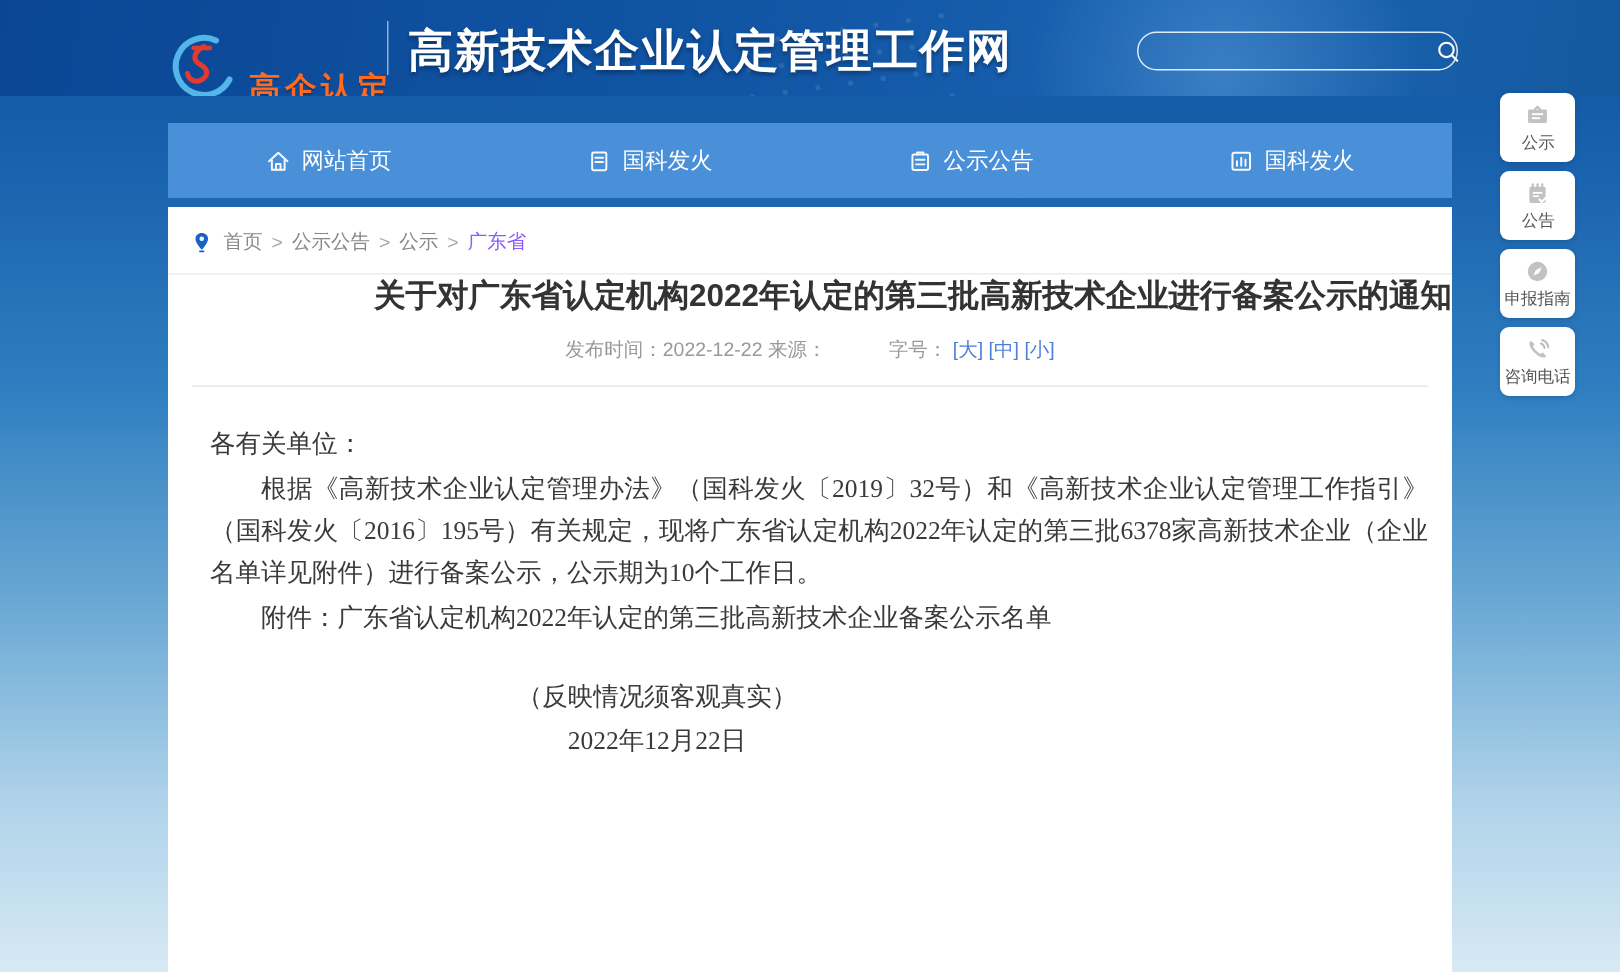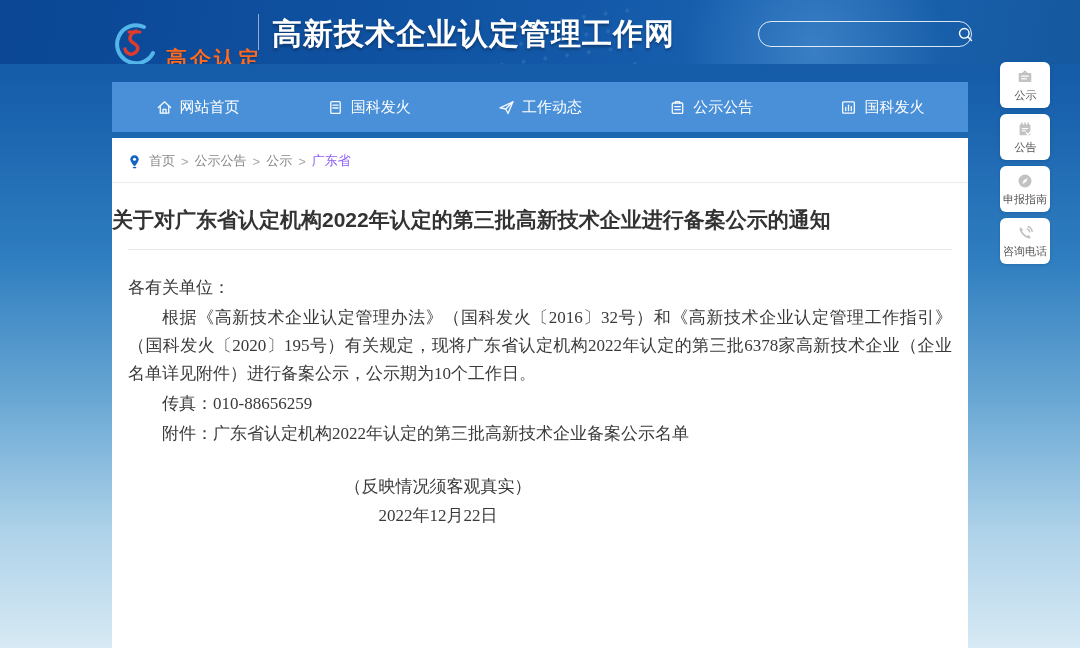--- a/index.html
+++ b/index.html
@@ -82,38 +82,38 @@
     display:flex; align-items:center; gap:6px;
     padding:14px 16px 12px 16px; font-size:13px; color:#888;
     border-bottom:1px solid #ececec; margin:0 0 0 0;
   }
   .breadcrumb .pin { width:13px; height:15px; margin-right:2px; }
   .crumb { color:#888; cursor:pointer; }
   .crumb.current { color:#8b5cf6; }
   .crumb-sep { color:#aaa; }
 
   .article-title {
-    margin-top:23px; text-align:left;
+    text-align:right;
     font-size:21px; font-weight:bold; color:#333;
     font-family:"Liberation Sans", sans-serif;
   }
   .article-meta {
     margin-top:13px; text-align:center; font-size:13px; color:#999;
   }
   .article-meta .gap { display:inline-block; width:38px; }
   .meta-link { color:#4e7fd8; cursor:pointer; }
   .meta-divider { border-bottom:1px solid #e8e8e8; margin:15px 16px 0 16px; }
 
   .article-body {
     padding:24px 16px 0 16px;
     font-family:"Liberation Serif", "DejaVu Serif", serif;
     font-size:17px; color:#3a3a3a; line-height:28px;
     text-align:justify;
   }
-  .article-body p { margin:0 0 2px 0; }
+  .article-body p { margin:0 0 2px 12px; }
   .article-body p.indent { text-indent:2em; }
   .signature {
     width:620px; margin-top:24px; text-align:center; line-height:29px;
   }
 
   
   .stroke-w { stroke:#ffffff; stroke-width:1.4; fill:none; stroke-linecap:round; stroke-linejoin:round; }
   .stroke-g { stroke:#bdbdbd; stroke-width:1.5; fill:none; stroke-linecap:round; stroke-linejoin:round; }
 </style>
 </head>
@@ -156,27 +156,20 @@
   <div class="nav-item">
     <svg class="nav-icon" viewBox="0 0 18 18">
       <rect x="4" y="2.8" width="10" height="12.5" rx="1" class="stroke-w"></rect>
       <line x1="6.3" y1="6.5" x2="11.7" y2="6.5" class="stroke-w"></line>
       <line x1="6.3" y1="9.5" x2="11.7" y2="9.5" class="stroke-w"></line>
     </svg>
     <span>国科发火</span>
   </div>
   <div class="nav-item">
     <svg class="nav-icon" viewBox="0 0 18 18">
-      <path d="M2.2 9.4 L15.8 3 L10.6 15.4 L8.2 10.6 Z" class="stroke-w"></path>
-      <line x1="8.2" y1="10.6" x2="15.8" y2="3" class="stroke-w"></line>
-    </svg>
-    <span>工作动态</span>
-  </div>
-  <div class="nav-item">
-    <svg class="nav-icon" viewBox="0 0 18 18">
       <rect x="3.5" y="4.2" width="11" height="11" rx="1" class="stroke-w"></rect>
       <path d="M6.8 4.2 V2.8 H11.2 V4.2" class="stroke-w"></path>
       <line x1="6" y1="8" x2="12" y2="8" class="stroke-w"></line>
       <line x1="6" y1="11.2" x2="12" y2="11.2" class="stroke-w"></line>
     </svg>
     <span>公示公告</span>
   </div>
   <div class="nav-item">
     <svg class="nav-icon" viewBox="0 0 18 18">
       <rect x="2.8" y="3" width="12.4" height="12" rx="1" class="stroke-w"></rect>
@@ -239,27 +232,34 @@
     <span class="crumb-sep">&gt;</span>
     <span class="crumb">公示公告</span>
     <span class="crumb-sep">&gt;</span>
     <span class="crumb">公示</span>
     <span class="crumb-sep">&gt;</span>
     <span class="crumb current">广东省</span>
   </div>
 
   <div class="article-title">关于对广东省认定机构2022年认定的第三批高新技术企业进行备案公示的通知</div>
 
+  <div class="article-meta">
+    <span>发布时间：</span><span>2022-12-22</span>
+    <span>来源：</span><span class="gap"></span>
+    <span>字号：</span>
+    <span class="meta-link">[大]</span>
+    <span class="meta-link">[中]</span>
+    <span class="meta-link">[小]</span>
+  </div>
 
   <div class="meta-divider"></div>
 
   <div class="article-body">
     <p>各有关单位：</p>
-    <p class="indent">根据《高新技术企业认定管理办法》（国科发火〔2016〕32号）和《高新技术企业认定管理工作指引》（国科发火〔2020〕195号）有关规定，现将广东省认定机构2022年认定的第三批6378家高新技术企业（企业名单详见附件）进行备案公示，公示期为10个工作日。</p>
-    <p class="indent">传真：010-88656259</p>
+    <p class="indent">根据《高新技术企业认定管理办法》（国科发火〔2019〕32号）和《高新技术企业认定管理工作指引》（国科发火〔2016〕195号）有关规定，现将广东省认定机构2022年认定的第三批6378家高新技术企业（企业名单详见附件）进行备案公示，公示期为10个工作日。</p>
     <p class="indent">附件：广东省认定机构2022年认定的第三批高新技术企业备案公示名单</p>
     <div class="signature">
       <div>（反映情况须客观真实）</div>
       <div>2022年12月22日</div>
     </div>
   </div>
 
 </div>
 
 </body></html>

